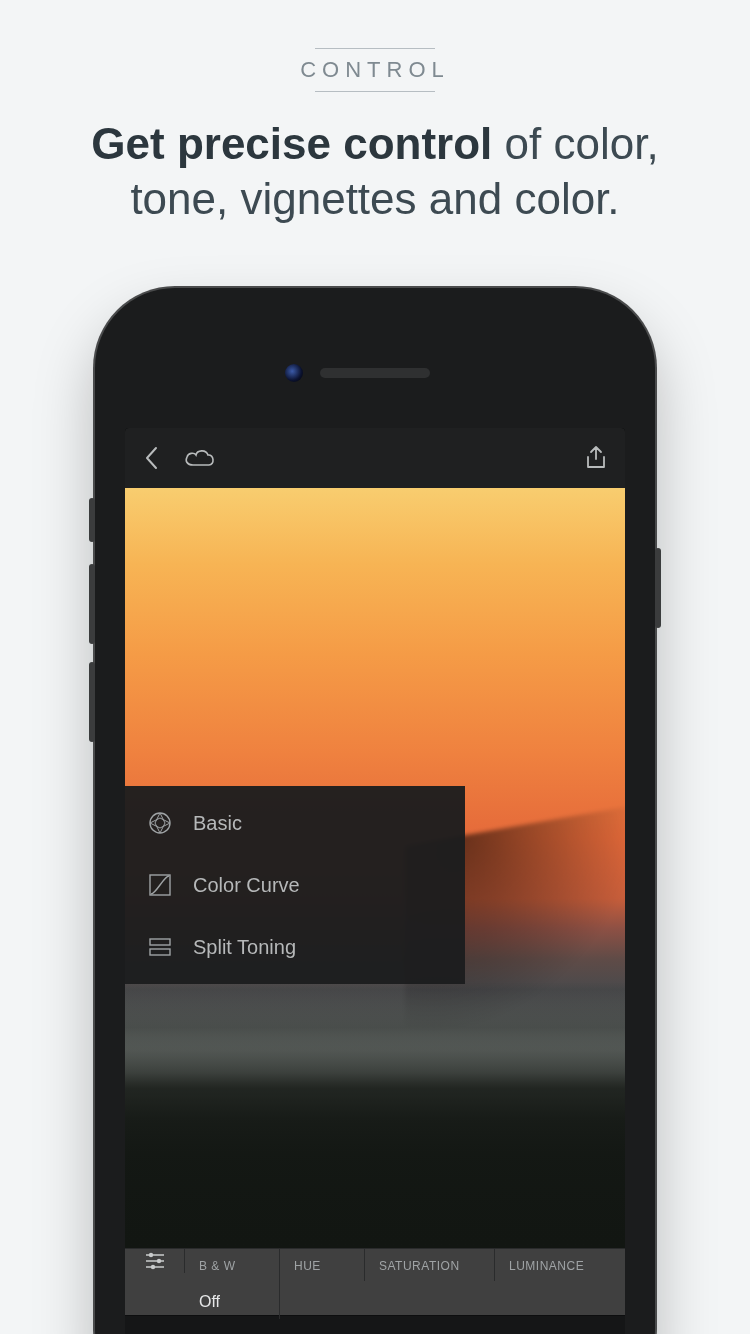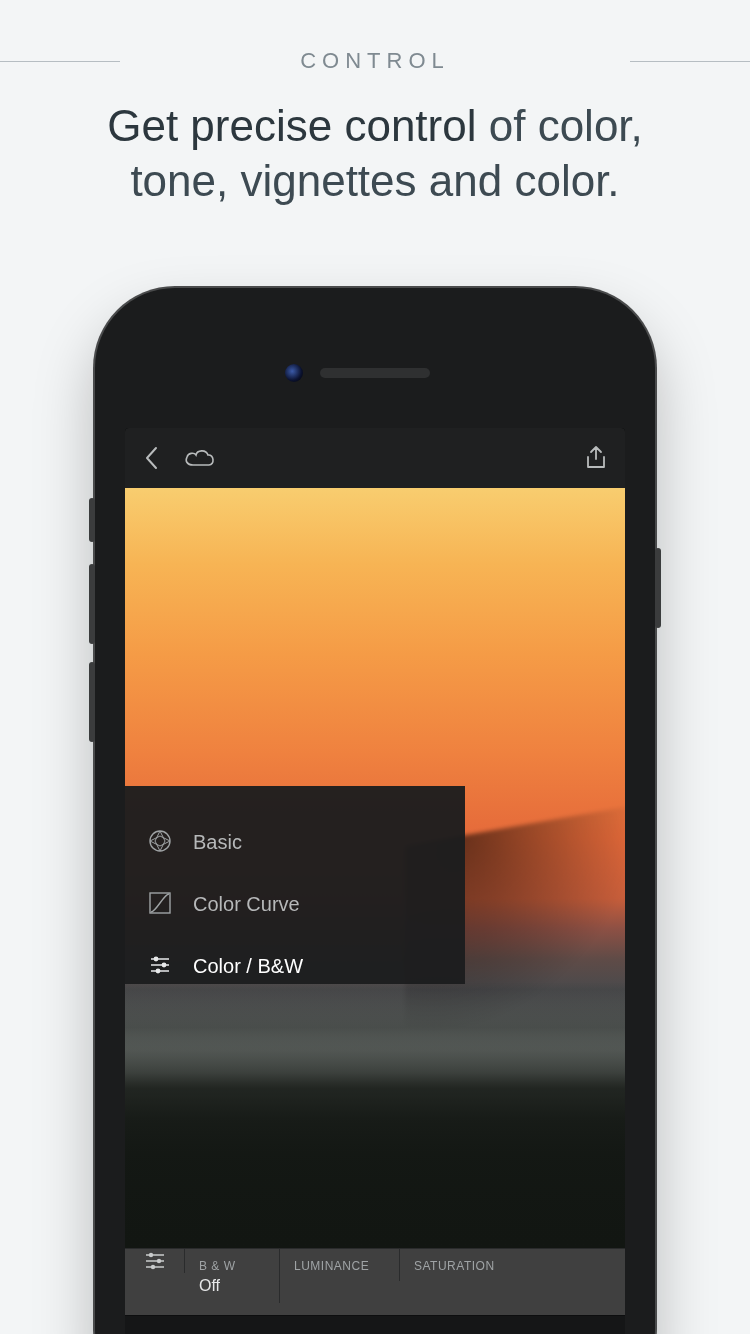--- a/index.html
+++ b/index.html
@@ -14,41 +14,42 @@
   }
   .promo {
     text-align: center;
     padding-top: 48px;
   }
   .eyebrow-row {
     display: flex;
     align-items: center;
     justify-content: space-between;
     gap: 8px;
+    flex-direction: column;
   }
   .eyebrow-rule {
     width: 120px;
     height: 1px;
     background: #b6bdc2;
   }
   .eyebrow {
     font-size: 22px;
     letter-spacing: 6px;
     color: #7f8a91;
     font-weight: 400;
   }
   .headline {
     margin-top: 24px;
     font-size: 44px;
     line-height: 1.25;
     color: #3d4a52;
     font-weight: 300;
     padding: 0 60px;
   }
-  .headline .bold { font-weight: 400; color: #2c373e; }
+  .headline .bold { font-weight: 700; color: #2c373e; }
   .phone {
     position: absolute;
     left: 50%;
     transform: translateX(-50%);
     top: 288px;
     width: 560px;
     height: 1120px;
     background: #1b1c1d;
     border-radius: 80px;
     box-shadow: 0 0 0 2px #4a4b4c, 0 30px 60px rgba(0,0,0,.25);
@@ -127,21 +128,21 @@
     left: 0;
     top: 298px;
     width: 340px;
     background: rgba(28,29,30,0.96);
     padding: 6px 0;
     display: flex;
     flex-direction: column;
   }
   .menu-item {
     display: flex;
-    align-items: flex-end;
+    align-items: center;
     gap: 20px;
     height: 62px;
     padding: 0 22px;
     font-size: 20px;
     color: #b6b8b9;
     font-weight: 300;
   }
   .menu-item.active { color: #fff; }
   .menu-icon { width: 26px; height: 26px; display:flex; align-items:center; justify-content:center; }
   .param-bar {
@@ -159,21 +160,21 @@
   }
   .param-cell {
     flex: 0 0 auto;
     padding: 10px 14px 8px;
     border-right: 1px solid #2a2b2c;
     display:flex; flex-direction:column; justify-content:center;
     min-width: 90px;
   }
   .param-cell:last-child { border-right: none; }
   .param-label { font-size: 12px; color: #9fa3a5; letter-spacing: .5px; }
-  .param-value { font-size: 16px; color: #e6e7e8; margin-top: 4px; }
+  .param-value { font-size: 16px; color: #e6e7e8; margin-top: 20px; }
   .bottom-nav {
     height: 86px;
     background: #151617;
     display: flex;
     align-items: center;
   }
   .kebab {
     width: 54px; height: 100%;
     display:flex; flex-direction:column; align-items:center; justify-content:center; gap:5px;
   }
@@ -237,52 +238,53 @@
         </div>
         <div class="menu-item">
           <span class="menu-icon">
             <svg width="24" height="24" viewBox="0 0 24 24">
                 <rect x="2" y="2" width="20" height="20" stroke="#9fa3a5" stroke-width="1.4" fill="none"></rect>
                 <path d="M3 21 C8 21 16 3 21 3" stroke="#9fa3a5" stroke-width="1.4" fill="none"></path>
               </svg>
           </span>
           <span>Color Curve</span>
         </div>
-        <div class="menu-item active">
+        <div class="menu-item">
           <span class="menu-icon">
             <svg width="24" height="24" viewBox="0 0 24 24">
-                <path d="M3 6 h18 M3 12 h18 M3 18 h18" stroke="#e8e9ea" stroke-width="1.6"></path>
-                <circle cx="8" cy="6" r="2.4" fill="#e8e9ea"></circle>
-                <circle cx="16" cy="12" r="2.4" fill="#e8e9ea"></circle>
-                <circle cx="10" cy="18" r="2.4" fill="#e8e9ea"></circle>
+                <rect x="2" y="4" width="20" height="6" stroke="#9fa3a5" stroke-width="1.4" fill="none"></rect>
+                <rect x="2" y="14" width="20" height="6" stroke="#9fa3a5" stroke-width="1.4" fill="none"></rect>
               </svg>
           </span>
-          <span>Color / B&amp;W</span>
+          <span>Split Toning</span>
         </div>
       </div>
     </div>
 
     <div class="param-bar">
       <div class="param-lead">
         <svg width="24" height="24" viewBox="0 0 24 24">
             <path d="M3 6 h18 M3 12 h18 M3 18 h18" stroke="#c9cbcc" stroke-width="1.6"></path>
             <circle cx="8" cy="6" r="2.2" fill="#c9cbcc"></circle>
             <circle cx="16" cy="12" r="2.2" fill="#c9cbcc"></circle>
             <circle cx="10" cy="18" r="2.2" fill="#c9cbcc"></circle>
           </svg>
       </div>
       <div class="param-cell" style="min-width:95px">
         <div class="param-label">B &amp; W</div>
         <div class="param-value">Off</div>
       </div>
+      <div class="param-cell" style="min-width:85px">
+        <div class="param-label">HUE</div>
+      </div>
+      <div class="param-cell" style="min-width:130px">
+        <div class="param-label">SATURATION</div>
+      </div>
       <div class="param-cell" style="min-width:120px">
         <div class="param-label">LUMINANCE</div>
-      </div>
-      <div class="param-cell" style="min-width:130px">
-        <div class="param-label">SATURATION</div>
       </div>
     </div>
 
     <div class="bottom-nav">
       <div class="kebab">
         
       </div>
 
     </div>
 

